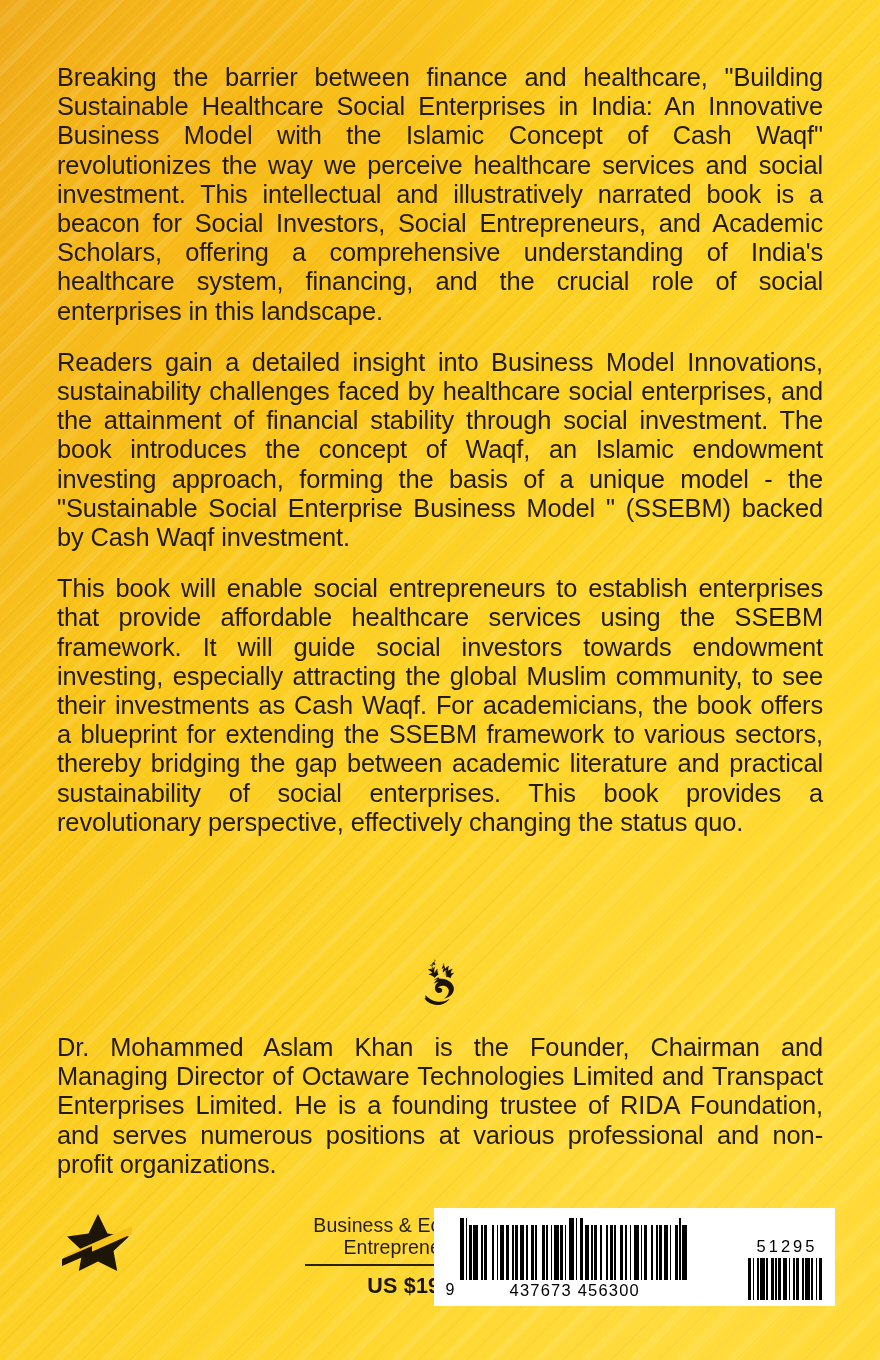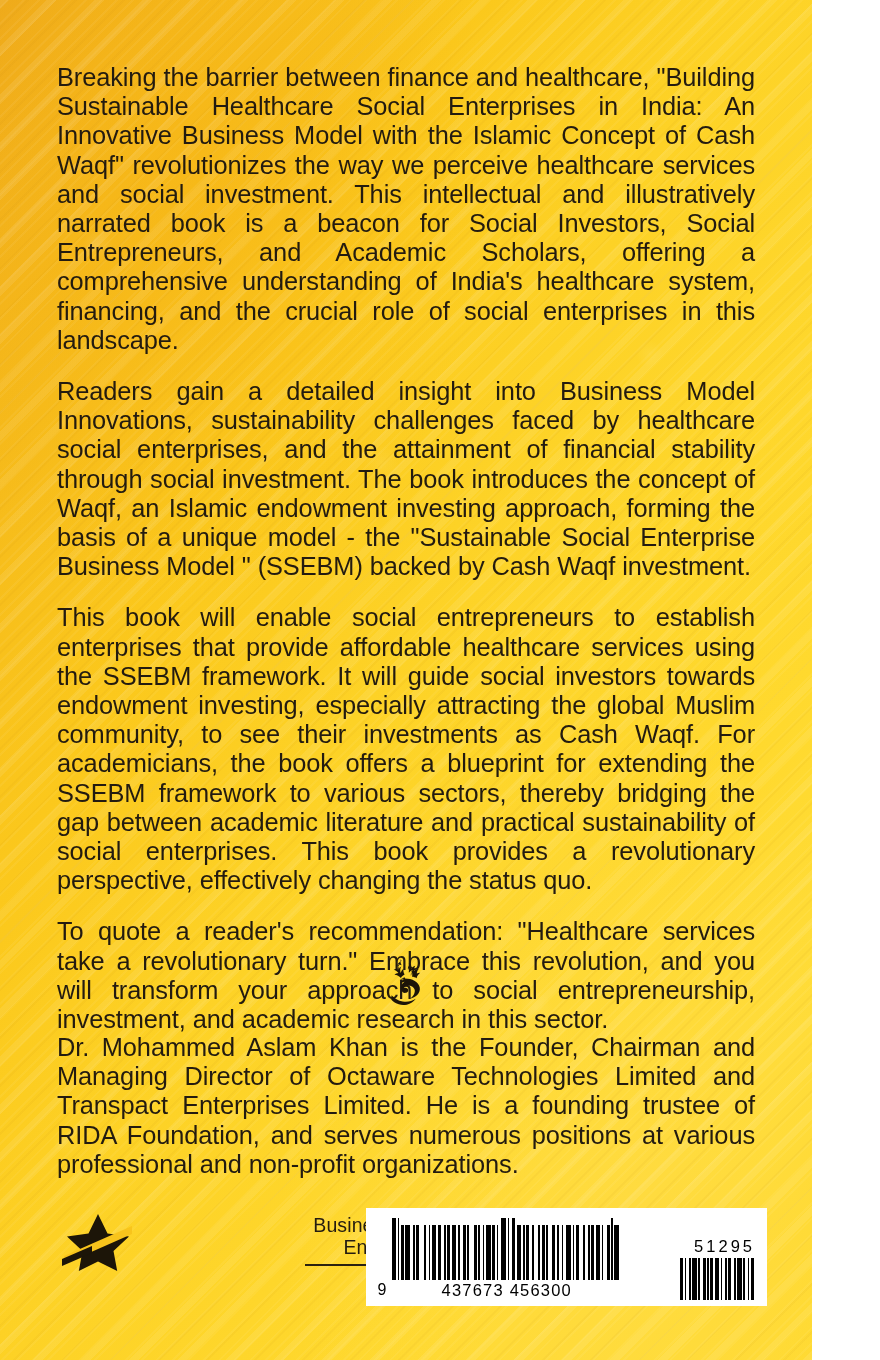--- a/index.html
+++ b/index.html
@@ -9,21 +9,21 @@
   body {
     width: 880px;
     height: 1360px;
     font-family: "Liberation Sans", sans-serif;
     overflow: hidden;
   }
 
   
   .cover {
     position: relative;
-    width: 812px;
+    width: 880px;
     height: 1360px;
     box-sizing: border-box;
     overflow: hidden;
     background:
       radial-gradient(ellipse 70% 55% at 78% 88%,  rgba(255,219,64,0.95) 0%, rgba(255,219,64,0.0) 62%),
       radial-gradient(ellipse 60% 50% at 22% 12%,  rgba(247,181,22,0.55) 0%, rgba(247,181,22,0.0) 65%),
       linear-gradient(118deg,
          #eda81c 0%,
          #f5b91b 14%,
          #fbc81c 31%,
@@ -222,21 +222,21 @@
   .bc-bars span { display: block; background: #000; }
   .bc-num {
     font-family: "Liberation Sans", sans-serif;
     font-size: 16.5px;
     letter-spacing: 1.2px;
     color: #000;
     text-align: center;
     margin-top: 1px;
     white-space: nowrap;
   }
-  .bc-addon { display: flex; flex-direction: column; align-items: flex-end; padding-left: 44px; }
+  .bc-addon { display: flex; flex-direction: column; align-items: center; padding-left: 44px; }
   .bc-addon-num {
     font-family: "Liberation Sans", sans-serif;
     font-size: 16.5px;
     letter-spacing: 3px;
     color: #000;
     margin-bottom: 2px;
     padding-left: 3px;
   }
   .bc-addon-bars { display: flex; align-items: flex-end; height: 42px; }
   .bc-addon-bars span { display: block; background: #000; }
@@ -248,21 +248,20 @@
   <div class="stripes"></div>
   <div class="stripes2"></div>
   <div class="mottle"></div>
 
   <div class="content">
 
     <div class="blurb">
       <p class="para">Breaking the barrier between finance and healthcare, "Building Sustainable Healthcare Social Enterprises in India: An Innovative Business Model with the Islamic Concept of Cash Waqf" revolutionizes the way we perceive healthcare services and social investment. This intellectual and illustratively narrated book is a beacon for Social Investors, Social Entrepreneurs, and Academic Scholars, offering a comprehensive understanding of India's healthcare system, financing, and the crucial role of social enterprises in this landscape.</p>
       <p class="para">Readers gain a detailed insight into Business Model Innovations, sustainability challenges faced by healthcare social enterprises, and the attainment of financial stability through social investment. The book introduces the concept of Waqf, an Islamic endowment investing approach, forming the basis of a unique model - the "Sustainable Social Enterprise Business Model " (SSEBM) backed by Cash Waqf investment.</p>
       <p class="para">This book will enable social entrepreneurs to establish enterprises that provide affordable healthcare services using the SSEBM framework. It will guide social investors towards endowment investing, especially attracting the global Muslim community, to see their investments as Cash Waqf. For academicians, the book offers a blueprint for extending the SSEBM framework to various sectors, thereby bridging the gap between academic literature and practical sustainability of social enterprises. This book provides a revolutionary perspective, effectively changing the status quo.</p>
-      <p class="para">To quote a reader's recommendation: "Healthcare services take a revolutionary turn." Embrace this revolution, and you will transform your approach to social entrepreneurship, investment, and academic research in this sector.</p>
     </div>
 
     <div class="ornament">
       <svg width="56" height="52" viewBox="0 0 56 52">
         <g fill="#1c1408">
           <path d="M22.8 4.2c-0.6 2.2-0.3 4.3 0.9 6.1-1.9-0.9-3.9-1.0-5.9-0.2 1.7 0.9 2.9 2.2 3.6 3.9-2.0-0.6-3.9-0.4-5.7 0.7 2.0 0.6 3.6 1.7 4.7 3.4-1.5 0.1-2.8 0.6-3.9 1.7 2.6 0.3 4.7 1.4 6.4 3.2 0.9-1.5 2.1-2.6 3.7-3.4-1.2-1.9-1.5-3.9-1.0-6.0-1.4 1.2-2.4 2.7-2.9 4.5-0.8-2.3-0.6-4.5 0.6-6.6-1.6 0.9-2.8 2.1-3.6 3.7-0.2-2.1 0.4-3.9 1.7-5.5-1.0 0.2-1.9 0.6-2.7 1.2 0.9-2.3 2.6-3.9 4.9-4.8-0.3-0.6-0.6-1.2-0.8-1.9z"></path>
           <path d="M30.6 8.6c1.5 1.4 2.3 3.1 2.5 5.1 1.0-1.5 2.4-2.5 4.1-3.0-0.9 1.6-1.2 3.3-0.9 5.1 1.3-1.2 2.8-1.9 4.6-2.1-1.3 1.4-2.0 3.0-2.1 4.9 1.1-0.6 2.2-0.9 3.4-0.8-1.9 1.4-3.1 3.2-3.6 5.5-1.4-1.0-2.9-1.5-4.6-1.5 0.6-2.0 0.3-3.9-0.7-5.7 0.4 1.7 0.3 3.3-0.4 4.9-0.3-2.3 0.4-4.3 1.9-6.0-1.6 0.5-2.9 1.4-3.9 2.7-0.3-1.9 0.2-3.6 1.3-5.1-0.9 0.4-1.7 0.9-2.4 1.6 0.2-2.1 1.1-3.8 2.8-5.1-0.7-0.2-1.3-0.4-2.0-0.5z"></path>
           <path d="M27.0 23.5c3.6 0 6.9 0.8 9.8 2.4 2.6 1.5 4.3 3.6 4.9 6.4 0.6 2.9-0.3 5.5-2.5 7.7-1.9 1.9-4.3 3.0-7.1 3.4 2.0-1.4 3.4-3.0 4.2-5.0 0.9-2.2 0.7-4.1-0.8-5.7-1.3-1.4-3.0-2.0-5.1-1.9-1.9 0.1-3.5 0.8-4.8 2.1 1.0-0.3 2.0-0.3 2.9 0.1 1.3 0.5 1.9 1.5 1.7 2.7-0.2 1.1-0.9 1.8-2.1 2.1-1.5 0.4-2.8 0-3.8-1.1-1.2-1.3-1.6-3.0-1.2-4.9 0.4-2.1 1.6-3.8 3.5-5.1-1.8 0.2-3.3 0.9-4.6 2.0 0.7-2.0 2.1-3.4 4.0-4.4-1.6 0-3.0 0.4-4.3 1.2 1.2-1.3 2.6-2.1 4.3-2.4-0.4-0.2-0.7-0.4-1.0-0.6 0.7-0.1 1.3-0.1 2.0-0.1z"></path>
           <path d="M13.6 40.3c2.9 3.4 6.6 5.5 11.0 6.2 4.7 0.8 9.1-0.1 13.2-2.7-2.2 3.1-5.2 5.1-9.0 5.9-4.3 0.9-8.4 0.2-12.1-2.1-2.0-1.2-3.4-2.8-4.3-4.8 0.4 0.3 0.8 0.5 1.2 0.7-0.3-1.1-0.3-2.2 0-3.2z"></path>
         </g>

